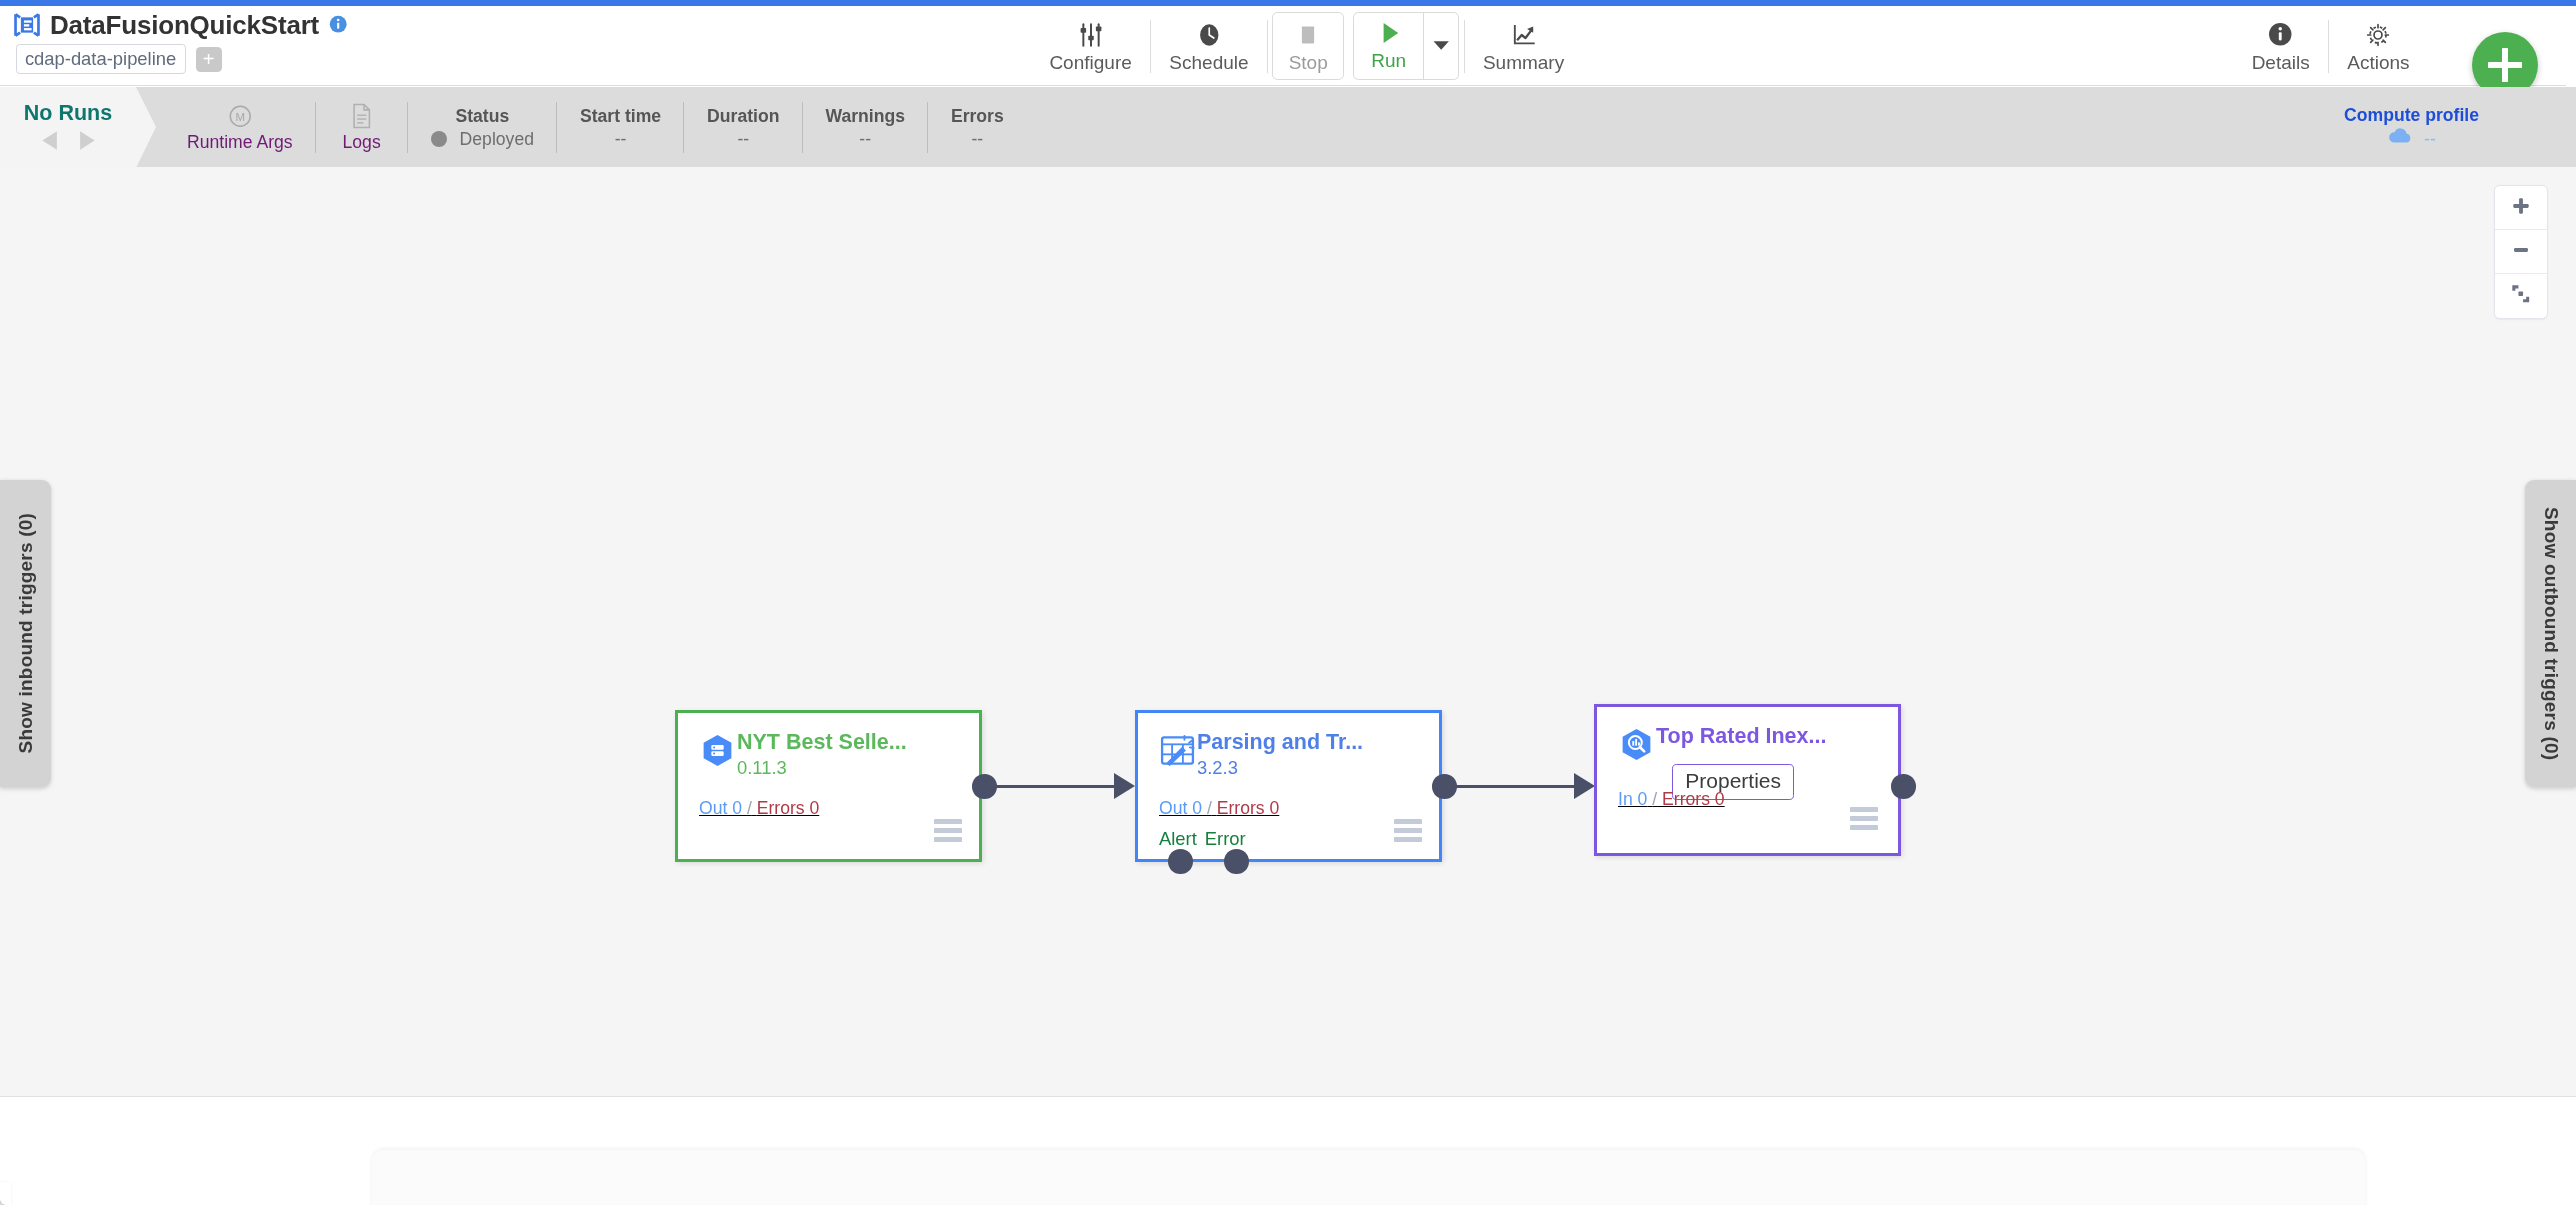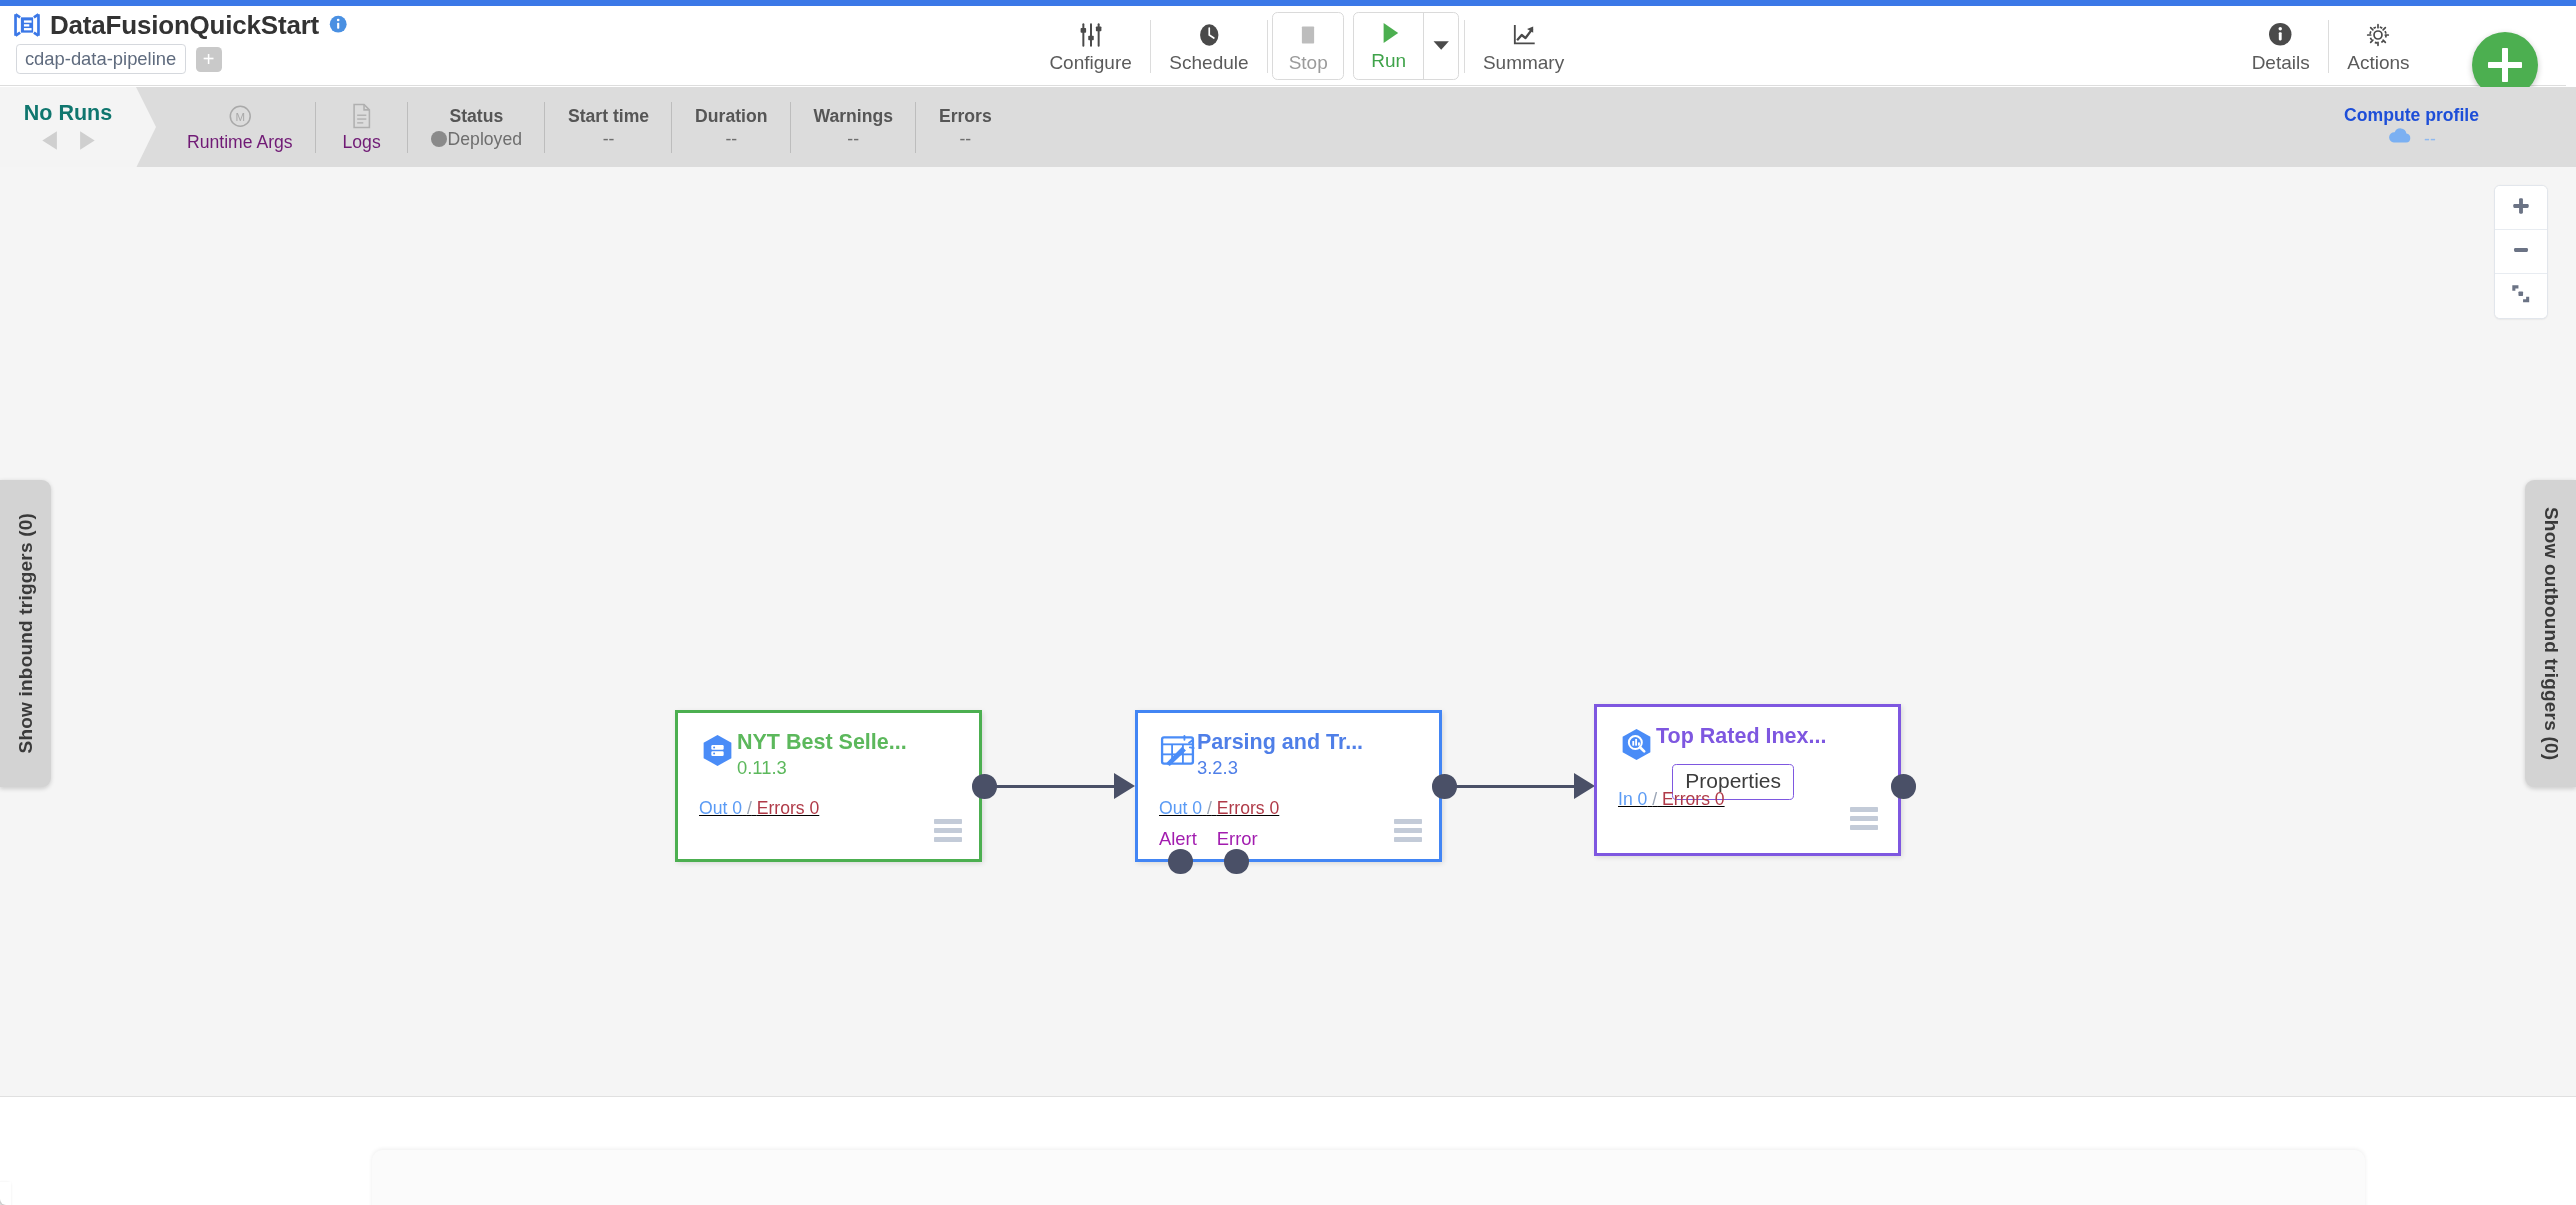--- a/index.html
+++ b/index.html
@@ -139,21 +139,21 @@
     position: relative;
   }
   .sf.with-sep::after {
     content: ""; position: absolute; right: 0; top: 15.3px; bottom: 15.3px;
     width: 0.8px; background: #bdbdbd;
   }
   .sf-icon { height: 26px; display: flex; align-items: center; justify-content: center; }
   .sf-label { font-size: 17.6px; font-weight: bold; color: #565656; white-space: nowrap; line-height: 20px; }
   .sf-label.muted { font-weight: normal; color: #701a75; }
   .sf-value { font-size: 17.6px; color: #6e6e6e; line-height: 20px; white-space: nowrap; }
-  .sf-status-value { display: flex; align-items: center; gap: 1px; }
+  .sf-status-value { display: flex; align-items: center; gap: 13px; }
   .status-dot { width: 16px; height: 16px; border-radius: 50%; background: #8a8a8a; display: block; }
 
   .compute-profile {
     position: absolute; right: 97px; top: 0; height: 81px;
     display: flex; flex-direction: column; align-items: center; justify-content: center; gap: 3.8px;
   }
   .cp-label { font-size: 17.6px; font-weight: bold; color: #1d4ed8; line-height: 20px; }
   .cp-value { display: flex; align-items: center; gap: 10.7px; font-size: 17.6px; color: #8fb9ef; }
 
   
@@ -230,22 +230,22 @@
   .node-metrics {
     position: absolute; left: 21px; bottom: 41px;
     font-size: 17.6px; line-height: 20px; white-space: nowrap; text-decoration: underline;
   }
   .m-out { color: #5b9bf5; }
   .m-slash { color: #9aa4b5; }
   .m-err { color: #b03a48; }
 
   .node-ports {
     position: absolute; left: 21px; bottom: 9.2px;
-    display: flex; gap: 20px;
-    font-size: 18.4px; color: #a21caf; line-height: 21.5px;
+    display: flex; gap: 8px;
+    font-size: 18.4px; color: #15803d; line-height: 21.5px;
   }
 
   .node-menu {
     position: absolute; right: 17px; bottom: 17px;
     width: 28px; display: flex; flex-direction: column; gap: 4.6px; cursor: pointer;
   }
   .node-menu span { display: block; height: 4.6px; background: #c3cbd8; border-radius: 0.8px; }
   .node-purple .node-menu { bottom: 23px; right: 20px; }
 
   

